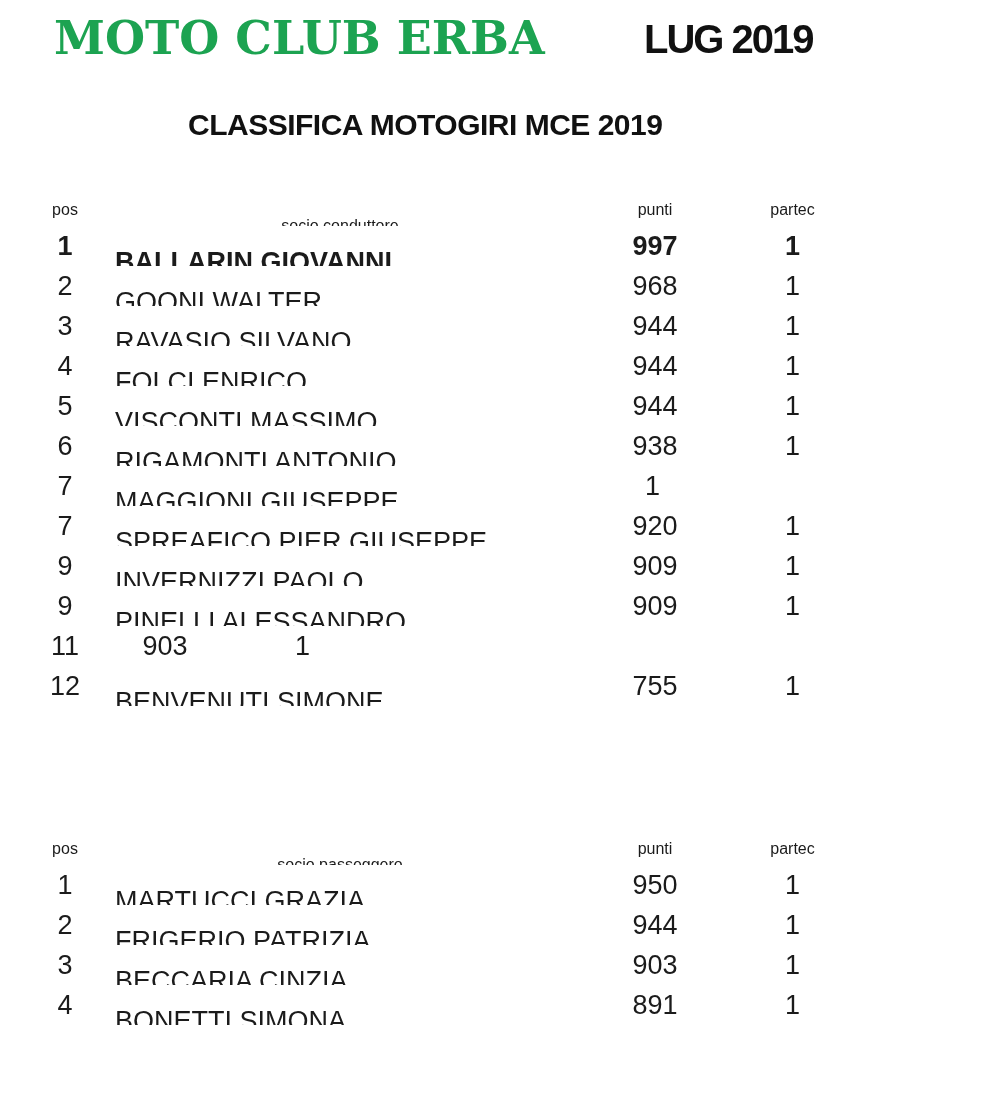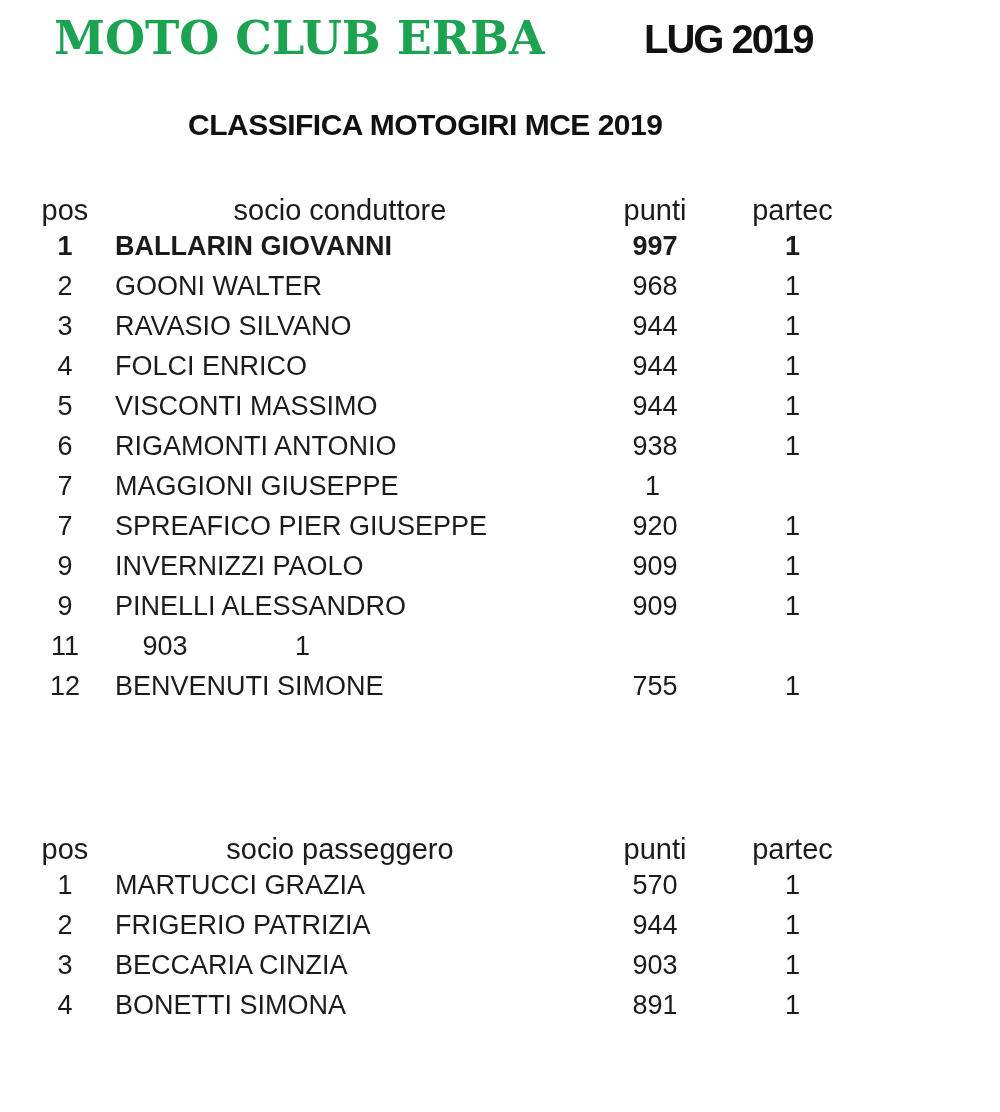--- a/index.html
+++ b/index.html
@@ -53,34 +53,34 @@
     position: absolute;
     left: 35px;
     width: 825px;
   }
   .rank-table.t1 { top: 194px; }
   .rank-table.t2 { top: 833px; }
   .thead {
     display: flex;
     height: 32px;
     line-height: 32px;
-    font-size: 29px;
+    font-size: 16px;
     color: #1b1b1b;
   }
   .tbody { margin-top: 0; }
   .trow {
     display: flex;
     height: 40px;
     line-height: 40px;
     font-size: 27px;
   }
   .trow.bold { font-weight: 700; }
   .cell { overflow: hidden; white-space: nowrap; }
   .c-pos    { width: 60px;  text-align: center; }
-  .c-name   { width: 490px; text-align: left; }
+  .c-name   { width: 490px; text-align: left; margin-top: 16px; }
   .thead .c-name { text-align: center; }
   .trow .c-name  { padding-left: 20px; box-sizing: border-box; }
   .c-punti  { width: 140px; text-align: center; }
   .c-partec { width: 135px; text-align: center; }
 </style>
 </head>
 <body>
 
 <div class="page">
 
@@ -175,21 +175,21 @@
     <div class="thead">
       <div class="cell c-pos">pos</div>
       <div class="cell c-name">socio passeggero</div>
       <div class="cell c-punti">punti</div>
       <div class="cell c-partec">partec</div>
     </div>
     <div class="tbody">
         <div class="trow">
           <div class="cell c-pos">1</div>
           <div class="cell c-name">MARTUCCI GRAZIA</div>
-          <div class="cell c-punti">570</div>
+          <div class="cell c-punti">950</div>
           <div class="cell c-partec">1</div>
         </div>
         <div class="trow">
           <div class="cell c-pos">2</div>
           <div class="cell c-name">FRIGERIO PATRIZIA</div>
           <div class="cell c-punti">944</div>
           <div class="cell c-partec">1</div>
         </div>
         <div class="trow">
           <div class="cell c-pos">3</div>

